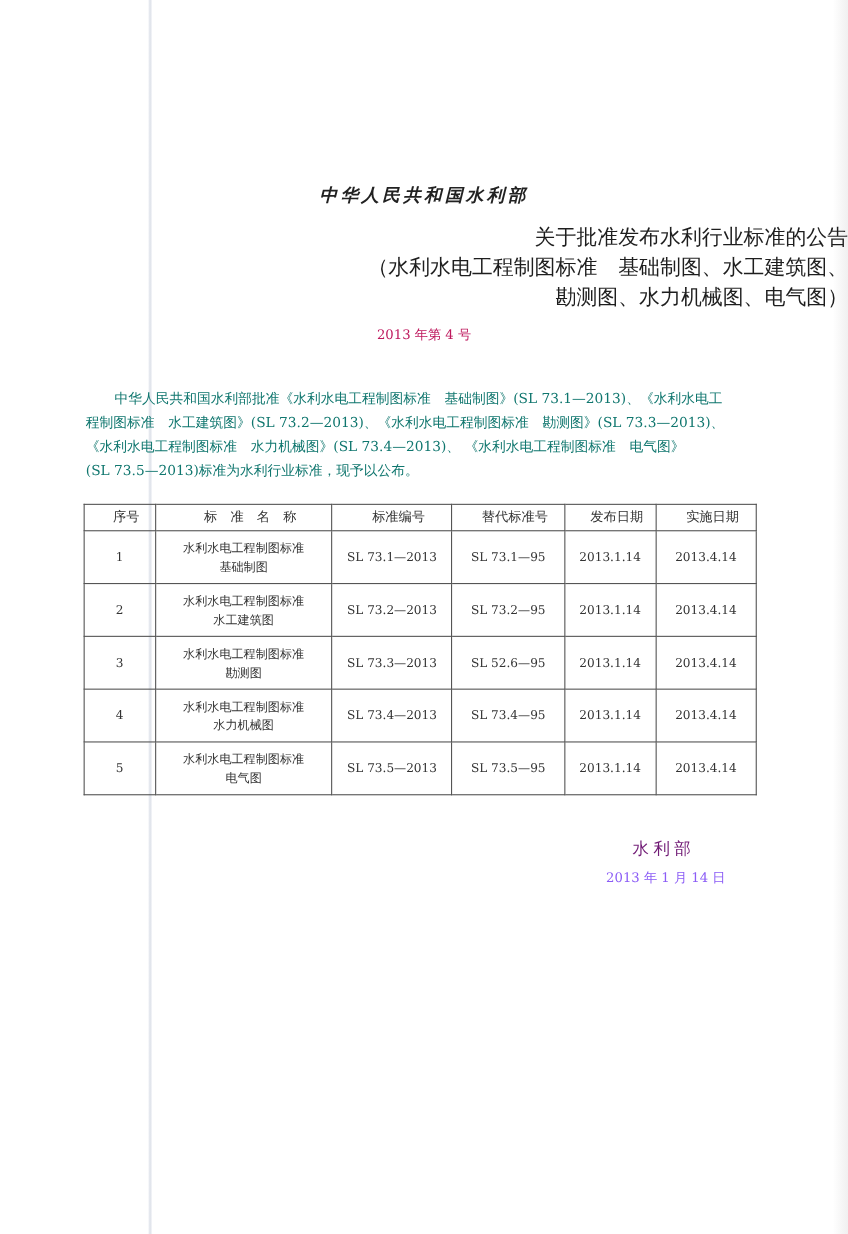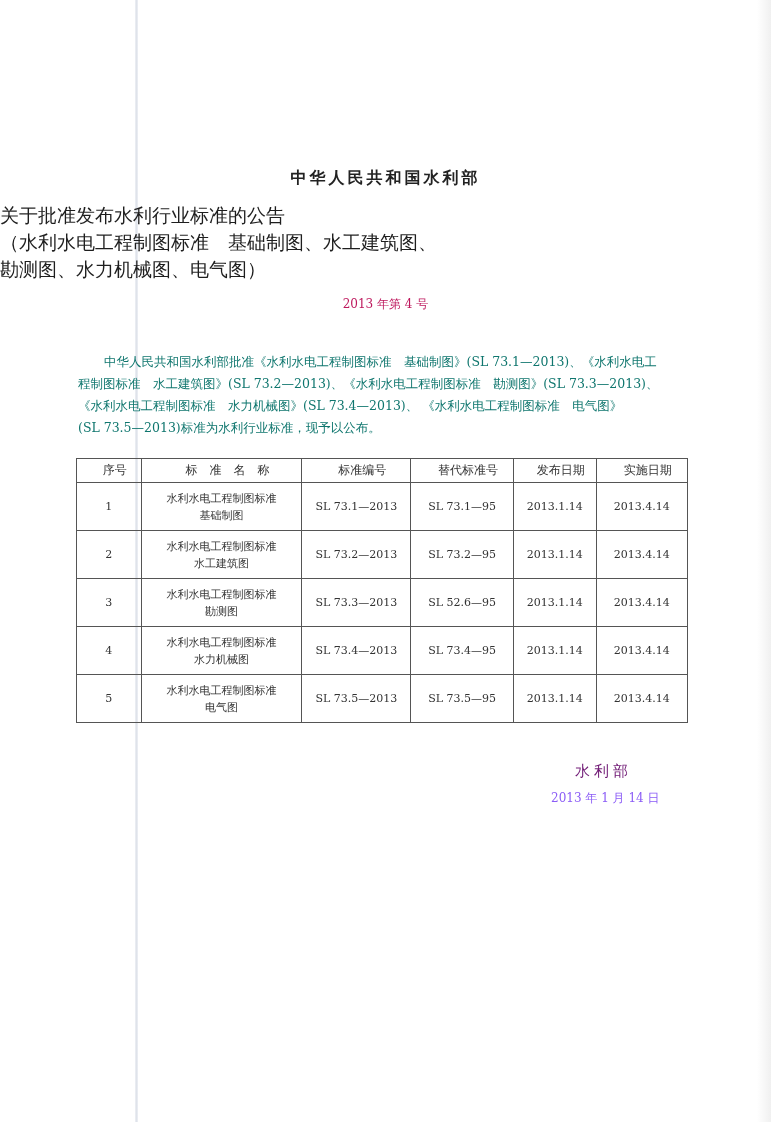--- a/index.html
+++ b/index.html
@@ -12,24 +12,24 @@
   .scan-line {
     position: absolute; left: 135px; top: 0; width: 3px; height: 1122px;
     background: linear-gradient(to right, #eef0f5, #dfe3ea, #eef0f5);
   }
   .right-shade {
     position: absolute; right: 0; top: 0; width: 14px; height: 1122px;
     background: linear-gradient(to right, rgba(240,240,240,0), #f0f0f0);
   }
   .ministry {
     position: absolute; top: 168px; left: 0; width: 771px; text-align: center;
-    font-size: 16px; letter-spacing: 3px; font-weight: bold; color: #222;
+    font-size: 16px; letter-spacing: 3px; font-weight: bold; color: #222; font-style: italic;
   }
   .title {
-    position: absolute; left: 0; width: 771px; text-align: left;
+    position: absolute; left: 0; width: 771px; text-align: right;
     font-size: 19px; color: #1e1e1e;
   }
   .t1 { top: 203px; }
   .t2 { top: 230px; }
   .t3 { top: 257px; }
   .issue {
     position: absolute; top: 296px; left: 0; width: 771px; text-align: center;
     font-size: 12px; color: #be185d;
   }
   .body-text {

